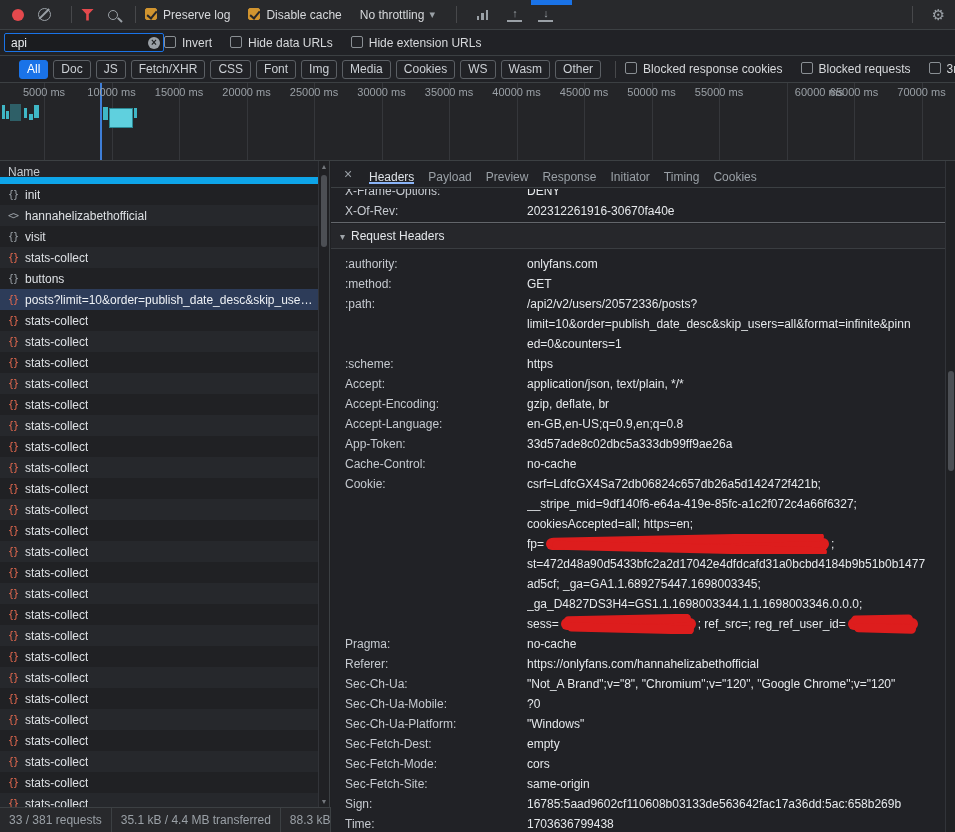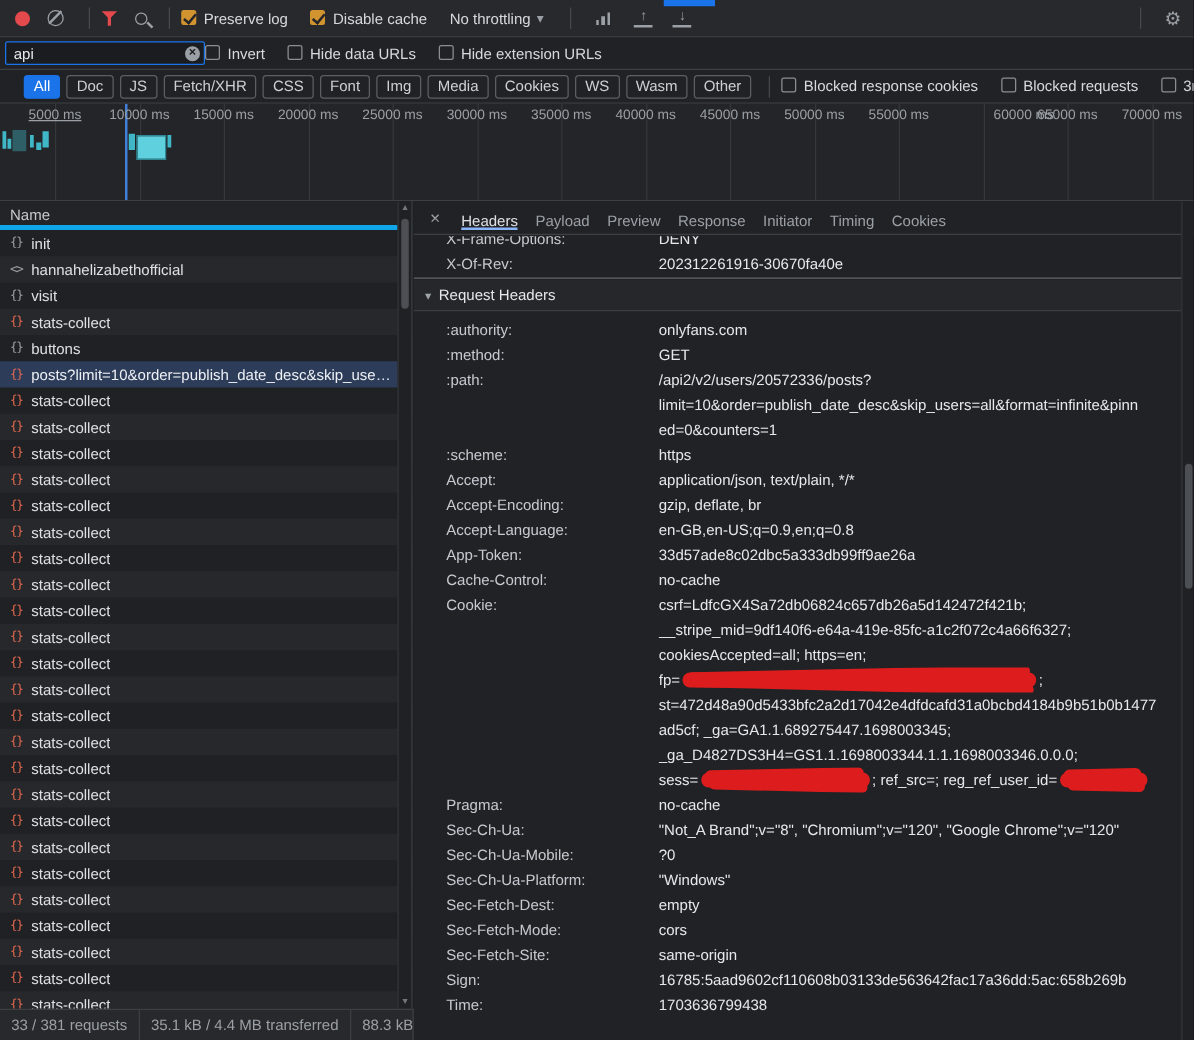--- a/index.html
+++ b/index.html
@@ -56,21 +56,21 @@
   #overview{position:absolute;left:0;right:0;top:83px;height:78px;background:#242528;border-bottom:1px solid #3c4043;overflow:hidden}
   .ov-grid{position:absolute;top:0;bottom:0;width:1px;background:#35373b;z-index:1}
   .ov-tick{position:absolute;top:3px;width:68px;text-align:center;font-size:11px;color:#9aa0a6;z-index:2;white-space:nowrap}
   .ov-bar{position:absolute;background:#3fb7c6;z-index:3}
   .ov-bar.dim{background:rgba(63,183,198,.4)}
   .ov-bar.bright{background:#5fd0de;outline:1px solid #2b8a96}
   .ov-line{position:absolute;top:0;bottom:0;width:2px;background:#3f7fd9;z-index:2}
 
   
   #left{position:absolute;left:0;top:161px;width:330px;bottom:25px;border-right:1px solid #3c4043;background:#202124;overflow:hidden}
-  .name-header{height:23px;line-height:23px;padding-left:8px;color:#c6cace;border-bottom:4px solid #0ea5e9;background:#232428}
+  .name-header{height:23px;line-height:23px;padding-left:8px;color:#c6cace;border-bottom:7px solid #0ea5e9;background:#232428}
   .req-row{height:21px;display:flex;align-items:center;padding:0 13px 0 8px}
   .req-row:nth-child(even){background:#26282c}
   .req-row.selected{background:#2d3c59}
   .req-icon{width:17px;flex:none;font:10px "DejaVu Sans Mono",monospace;letter-spacing:-1px}
   .req-icon.gray{color:#9aa0a6}
   .req-icon.red{color:#e4694f}
   .nm{overflow:hidden;text-overflow:ellipsis;white-space:nowrap;color:#dde0e4}
   .req-row.selected .nm{color:#edf0f4}
 
   
@@ -88,21 +88,21 @@
   
   #right{position:absolute;left:331px;top:161px;right:0;bottom:0;background:#212226}
   .tabbar{height:27px;border-bottom:1px solid #3c4043;display:flex;align-items:center;padding-left:10px;background:#212226}
   .i-close{color:#9aa0a6;font-size:14px;margin-right:7px;width:14px;text-align:center}
   .i-close::before{content:"×"}
   .dtab{margin:0 7px;line-height:25px;height:19px;color:#9aa0a6;white-space:nowrap}
   .dtab.selected{color:#dde1e6;box-shadow:inset 0 -2px 0 #8ab4f8}
   #dcontent{position:absolute;left:0;right:10px;top:28px;bottom:0;overflow:hidden}
   #partial{margin-top:-8px}
   .h-row{display:flex;align-items:flex-start}
-  .h-name{width:196px;flex:none;padding-left:26px;line-height:20px;color:#c6cad0;white-space:nowrap}
+  .h-name{width:196px;flex:none;padding-left:14px;line-height:20px;color:#c6cad0;white-space:nowrap}
   .h-value{flex:1;line-height:20px;color:#e6e9ec;min-width:0}
   .v-line{white-space:nowrap;overflow:hidden;height:20px}
   .divider{border-top:1px solid #63666b;margin-top:1px}
   .section-row{margin-top:1px;height:25px;line-height:25px;padding-left:9px;background:#26272b;border-bottom:1px solid #3a3d41;color:#e4e7eb}
   .tri{color:#9fa4a9;font-size:10px;margin-right:6px}
   .tri::before{content:"▾"}
   #hdrs{padding-top:5px}
 
   .redact{display:inline-block;height:12px;background:#dd1d1d;border-radius:6px;vertical-align:-2px;position:relative;margin:0 2px}
   .redact::before{content:"";position:absolute;left:3px;right:5px;top:-3px;height:9px;background:#dd1d1d;border-radius:6px;transform:rotate(-1.2deg)}
@@ -209,21 +209,21 @@
     <div class="ov-bar" style="left:6px;top:28px;width:3px;height:8px"></div>
     <div class="ov-bar dim" style="left:10px;top:21px;width:11px;height:17px"></div>
     <div class="ov-bar" style="left:24px;top:25px;width:3px;height:10px"></div>
     <div class="ov-bar" style="left:29px;top:31px;width:4px;height:6px"></div>
     <div class="ov-bar" style="left:34px;top:22px;width:5px;height:13px"></div>
     <div class="ov-line" style="left:100px"></div>
     <div class="ov-bar" style="left:103px;top:24px;width:5px;height:13px"></div>
     <div class="ov-bar bright" style="left:110px;top:26px;width:22px;height:18px"></div>
     <div class="ov-bar" style="left:134px;top:25px;width:3px;height:10px"></div>
   <div class="ov-grid" style="left: 44px;"></div>
-      <div class="ov-tick" style="left: 10px; text-decoration: underline;">5000 ms</div>
+      <div class="ov-tick" style="left: 10px;">5000 ms</div>
       <div class="ov-grid" style="left: 111.5px;"></div>
       <div class="ov-tick" style="left: 77.5px;">10000 ms</div>
       <div class="ov-grid" style="left: 179px;"></div>
       <div class="ov-tick" style="left: 145px;">15000 ms</div>
       <div class="ov-grid" style="left: 246.5px;"></div>
       <div class="ov-tick" style="left: 212.5px;">20000 ms</div>
       <div class="ov-grid" style="left: 314px;"></div>
       <div class="ov-tick" style="left: 280px;">25000 ms</div>
       <div class="ov-grid" style="left: 381.5px;"></div>
       <div class="ov-tick" style="left: 347.5px;">30000 ms</div>
@@ -478,20 +478,26 @@
               <div class="v-line"><span>sess=</span><span class="redact" style="width: 135px;"></span><span>; ref_src=; reg_ref_user_id=</span><span class="redact" style="width: 70px;"></span></div>
             </div>
           </div>
           <div class="h-row">
             <div class="h-name">Pragma:</div>
             <div class="h-value">
               <div class="v-line"><span>no-cache</span></div>
             </div>
           </div>
           <div class="h-row">
+            <div class="h-name">Referer:</div>
+            <div class="h-value">
+              <div class="v-line"><span>https://onlyfans.com/hannahelizabethofficial</span></div>
+            </div>
+          </div>
+          <div class="h-row">
             <div class="h-name">Sec-Ch-Ua:</div>
             <div class="h-value">
               <div class="v-line"><span>"Not_A Brand";v="8", "Chromium";v="120", "Google Chrome";v="120"</span></div>
             </div>
           </div>
           <div class="h-row">
             <div class="h-name">Sec-Ch-Ua-Mobile:</div>
             <div class="h-value">
               <div class="v-line"><span>?0</span></div>
             </div>

